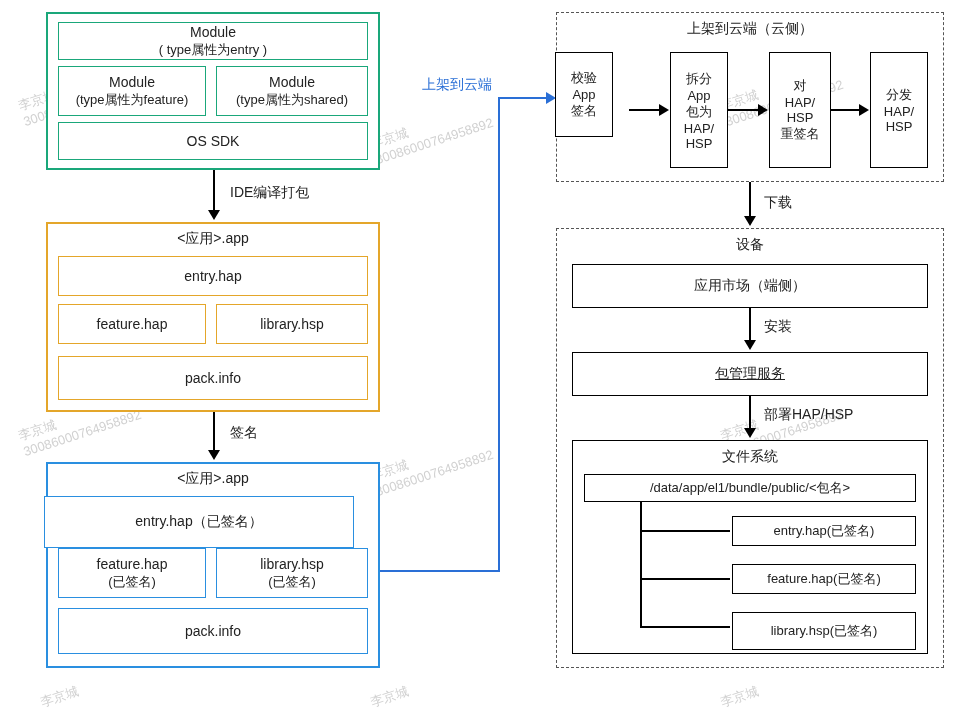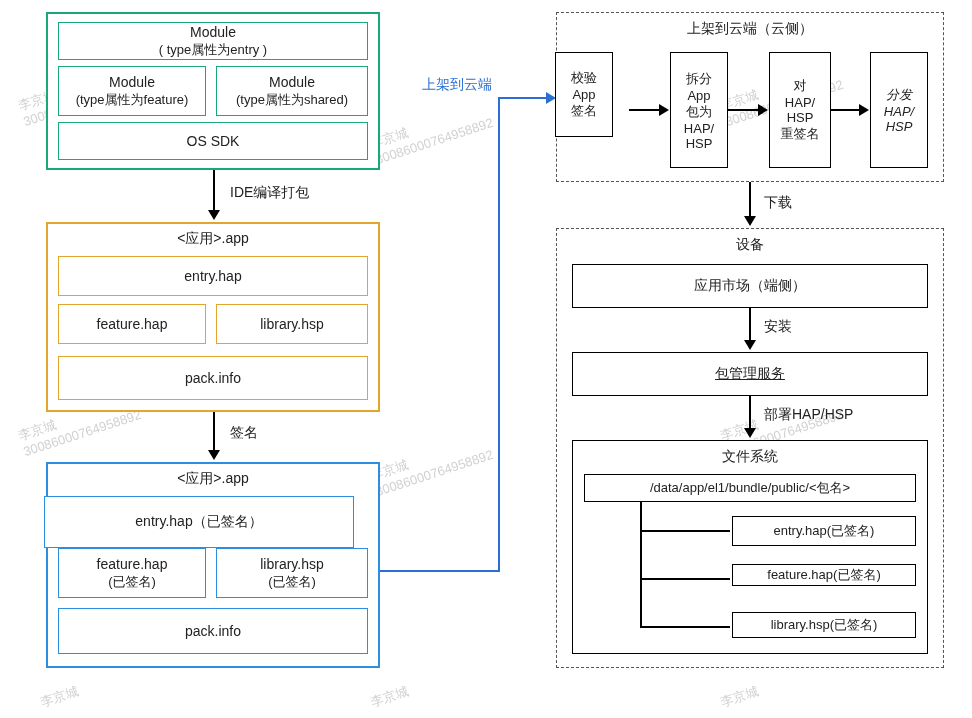--- a/index.html
+++ b/index.html
@@ -105,21 +105,21 @@
 <div class="line" style="left:728px;top:109px;width:32px;height:2px;"></div>
 <div class="arrowhead right" style="left:758px;top:104px;"></div>
 <div class="box vcenter sm" style="left:769px;top:52px;width:62px;height:116px;">
   <div>对</div>
     <div>HAP/</div>
     <div>HSP</div>
     <div>重签名</div>
 </div>
 <div class="line" style="left:831px;top:109px;width:30px;height:2px;"></div>
 <div class="arrowhead right" style="left:859px;top:104px;"></div>
-<div class="box vcenter sm" style="left:870px;top:52px;width:58px;height:116px;font-style:italic;">
+<div class="box vcenter sm" style="left:870px;top:52px;width:58px;height:116px;">
   <div>分发</div>
     <div>HAP/</div>
     <div>HSP</div>
 </div>
 
 <div class="line" style="left:749px;top:182px;width:2px;height:36px;"></div>
 <div class="arrowhead down" style="left:744px;top:216px;"></div>
 <div class="label" style="left:764px;top:194px;">下载</div>
 
 <div class="box" style="left:556px;top:228px;width:388px;height:440px;border:1.5px dashed #555;background:transparent;"></div>
@@ -138,14 +138,14 @@
 <div class="box" style="left:572px;top:440px;width:356px;height:214px;"></div>
 <div class="label" style="left:572px;top:448px;width:356px;">文件系统</div>
 <div class="box vcenter sm" style="left:584px;top:474px;width:332px;height:28px;">/data/app/el1/bundle/public/&lt;包名&gt;</div>
 
 <div class="line" style="left:640px;top:502px;width:2px;height:126px;"></div>
 <div class="line" style="left:640px;top:530px;width:90px;height:2px;"></div>
 <div class="line" style="left:640px;top:578px;width:90px;height:2px;"></div>
 <div class="line" style="left:640px;top:626px;width:90px;height:2px;"></div>
 
 <div class="box vcenter sm" style="left:732px;top:516px;width:184px;height:30px;">entry.hap(已签名)</div>
-<div class="box vcenter sm" style="left:732px;top:564px;width:184px;height:22px;">feature.hap(已签名)</div>
-<div class="box vcenter sm" style="left:732px;top:612px;width:184px;height:26px;">library.hsp(已签名)</div>
+<div class="box vcenter sm" style="left:732px;top:564px;width:184px;height:30px;">feature.hap(已签名)</div>
+<div class="box vcenter sm" style="left:732px;top:612px;width:184px;height:38px;">library.hsp(已签名)</div>
 
 </body></html>

